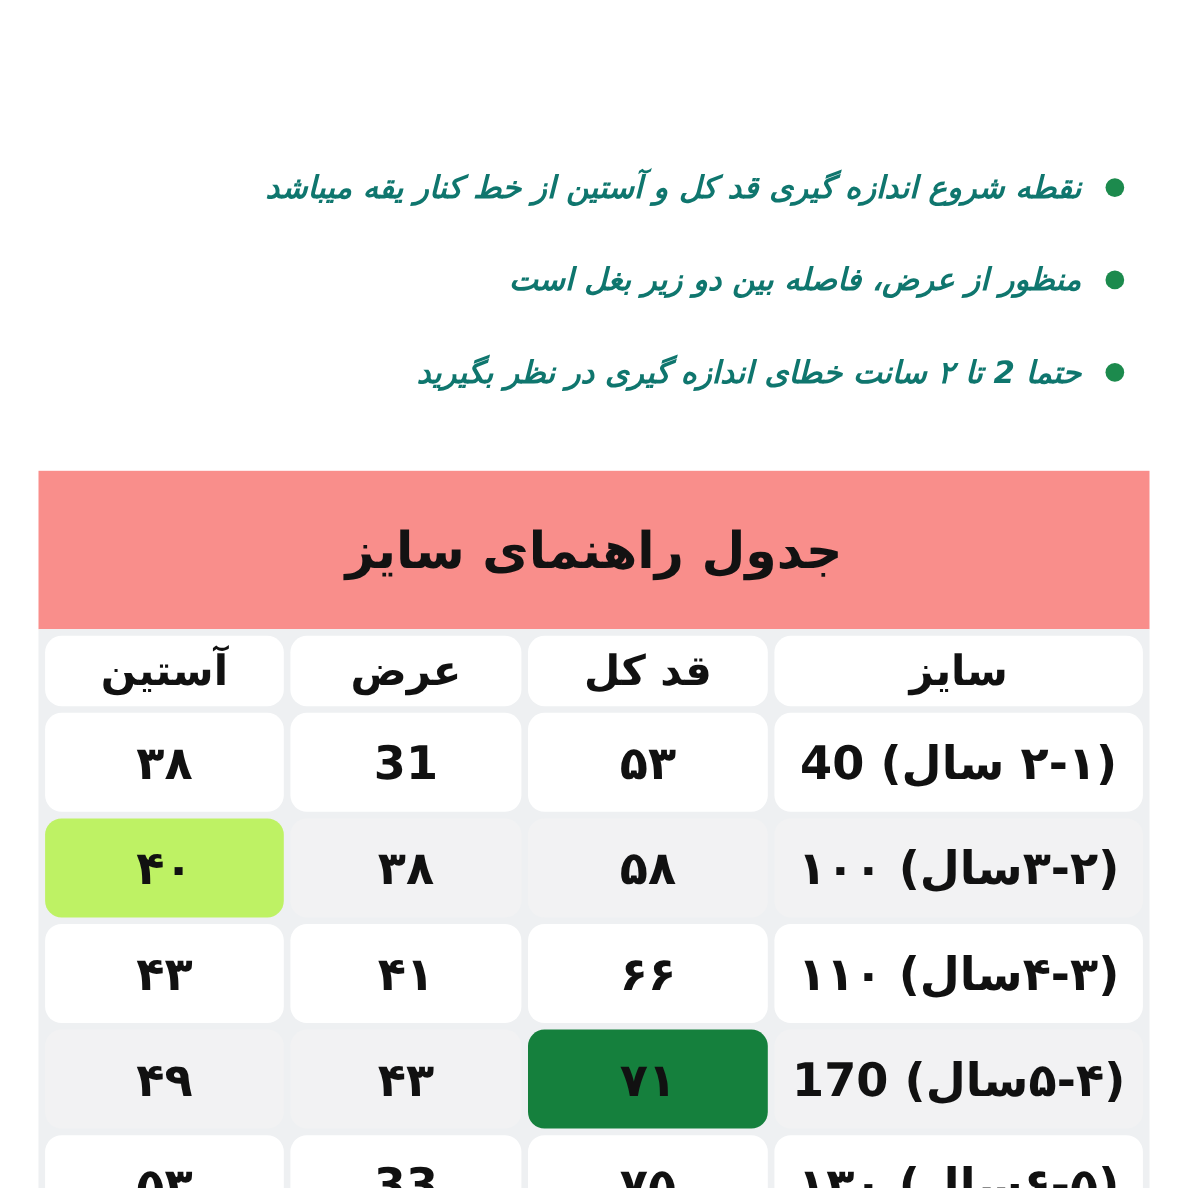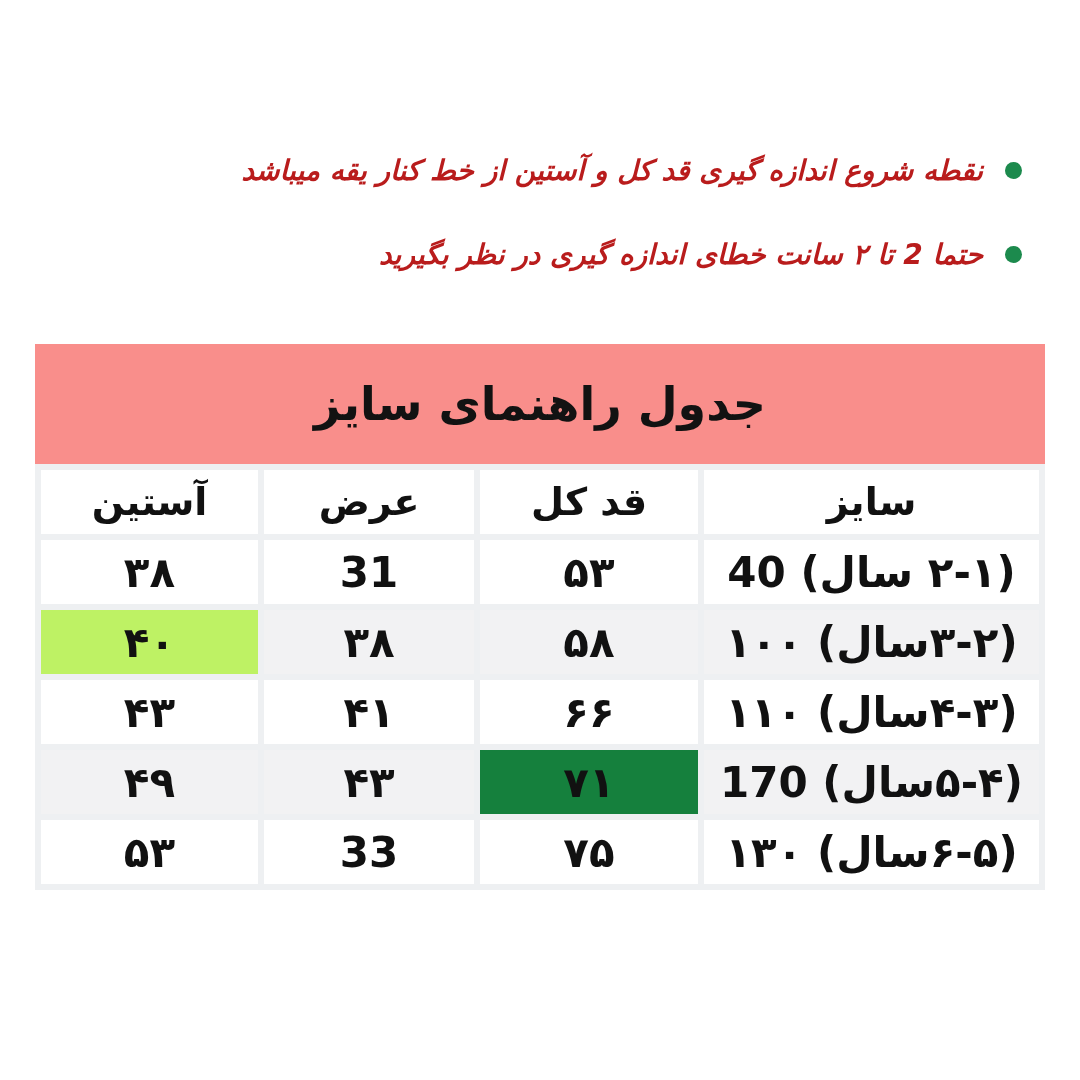--- a/index.html
+++ b/index.html
@@ -11,54 +11,58 @@
   .note-row {
     display: flex; align-items: center; height: 84px;
     justify-content: flex-start; 
   }
   .dot {
     width: 17px; height: 17px; border-radius: 50%;
     flex: 0 0 17px; margin-left: 22px; 
   }
   .note-text {
     font-size: 28px; font-weight: bold; font-style: italic;
-    color: #b91c1c; white-space: nowrap; letter-spacing: 0;
+    color: #0f766e; white-space: nowrap; letter-spacing: 0;
   }
 
   
   .banner {
-    margin: 48px 35px 0 35px; height: 120px;
+    margin: 48px 35px 0 35px; height: 144px;
     display: flex; align-items: center; justify-content: center;
   }
   .banner-title { font-size: 46px; font-weight: bold; color: #121212; }
 
   
   table.size-table {
     margin: 0 35px; width: 1010px;
     border-collapse: separate; border-spacing: 6px;
     table-layout: fixed;
   }
   col.c-size   { width: 33.5%; }
   col.c-height { width: 21.8%; }
   col.c-width  { width: 21.0%; }
   col.c-sleeve { width: 21.7%; }
   .size-table th, .size-table td {
     background: #ffffff; text-align: center; vertical-align: middle;
-    font-weight: bold; color: #111111; overflow: hidden;
+    font-weight: bold; color: #111111; overflow: hidden; border-radius: 15px;
   }
   .size-table th { height: 64px; font-size: 38px; }
-  .size-table td { height: 64px; font-size: 42px; }
+  .size-table td { height: 90px; font-size: 42px; }
 </style>
 </head>
 <body>
 
 <div class="notes">
   <div class="note-row">
     <span class="dot" style="background-color: rgb(28, 138, 77);"></span>
     <span class="note-text">نقطه شروع اندازه گیری قد کل و آستین از خط کنار یقه میباشد</span>
+  </div>
+  <div class="note-row">
+    <span class="dot" style="background-color: rgb(28, 138, 77);"></span>
+    <span class="note-text">منظور از عرض، فاصله بین دو زیر بغل است</span>
   </div>
   <div class="note-row">
     <span class="dot" style="background-color: rgb(28, 138, 77);"></span>
     <span class="note-text">حتما 2 تا ۲ سانت خطای اندازه گیری در نظر بگیرید</span>
   </div>
 </div>
 
 <div class="banner" style="background-color: rgb(249, 142, 139);">
   <div class="banner-title">جدول راهنمای سایز</div>
 </div>

